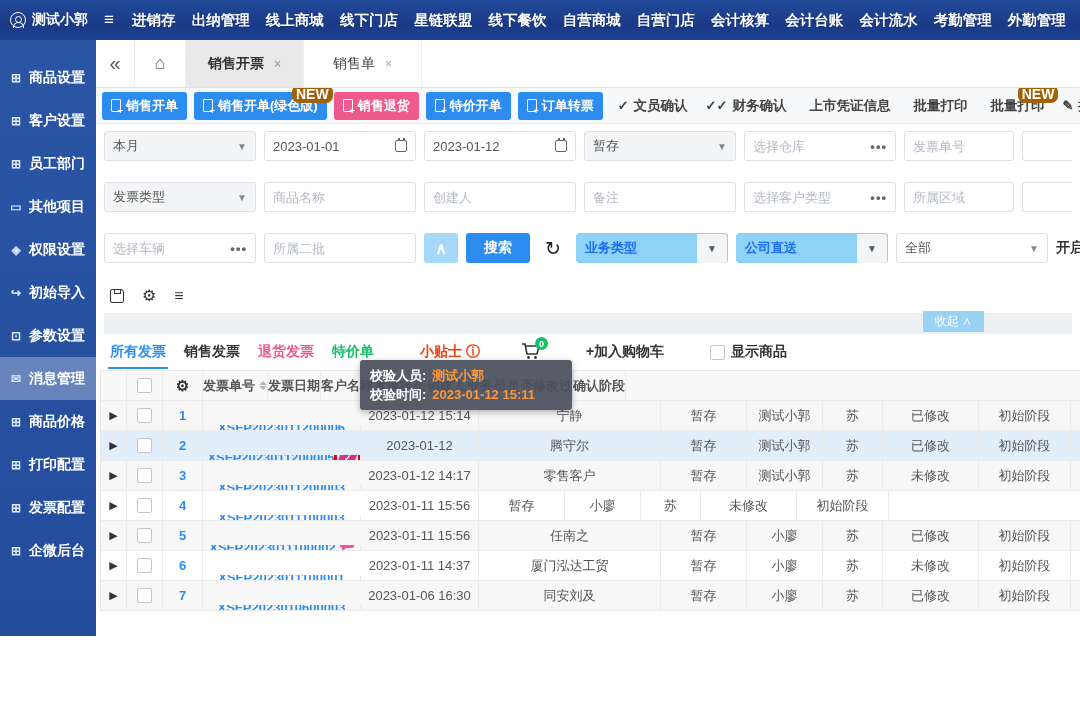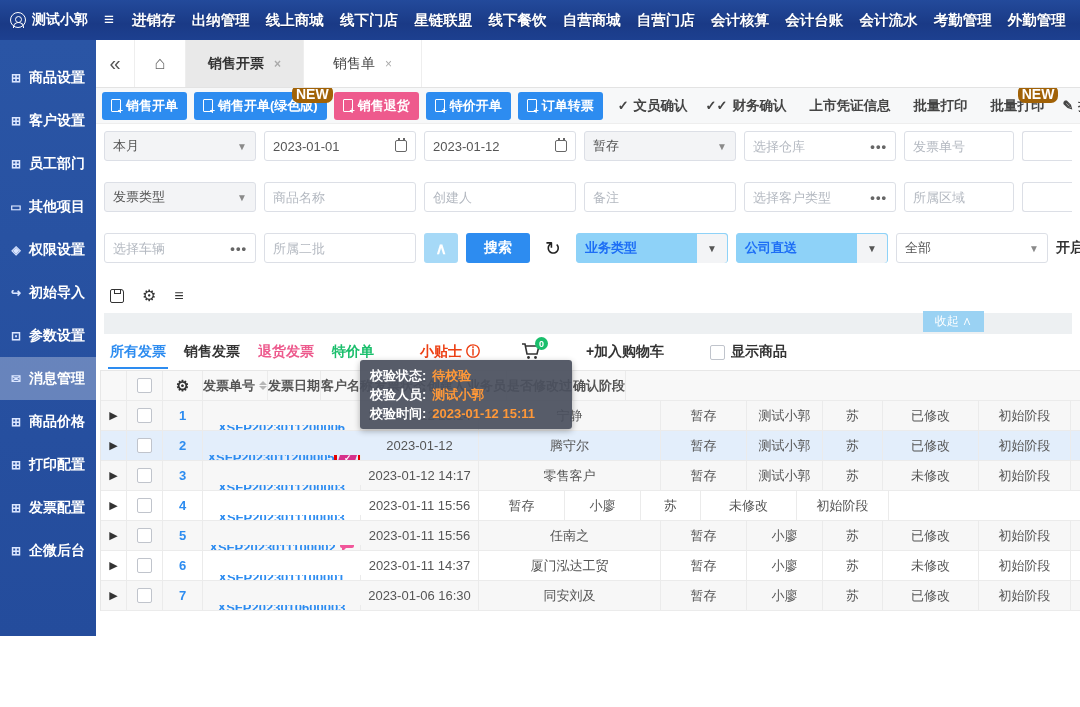--- a/index.html
+++ b/index.html
@@ -623,24 +623,20 @@
           <div class="td c-mod">已修改</div>
           <div class="td c-stage">初始阶段</div>
           <div class="td c-fill"></div>
         </div>
         </div>
     </div>
   </div>
 
   <div class="tooltip">
 
-  <div class="tt-row">
-      <span class="tt-label">校验状态:</span>
-      <span class="tt-value">待校验</span>
-    </div>
       <div class="tt-row">
       <span class="tt-label">校验人员:</span>
       <span class="tt-value">测试小郭</span>
     </div>
       <div class="tt-row">
       <span class="tt-label">校验时间:</span>
       <span class="tt-value">2023-01-12 15:11</span>
     </div>
     </div>
 

